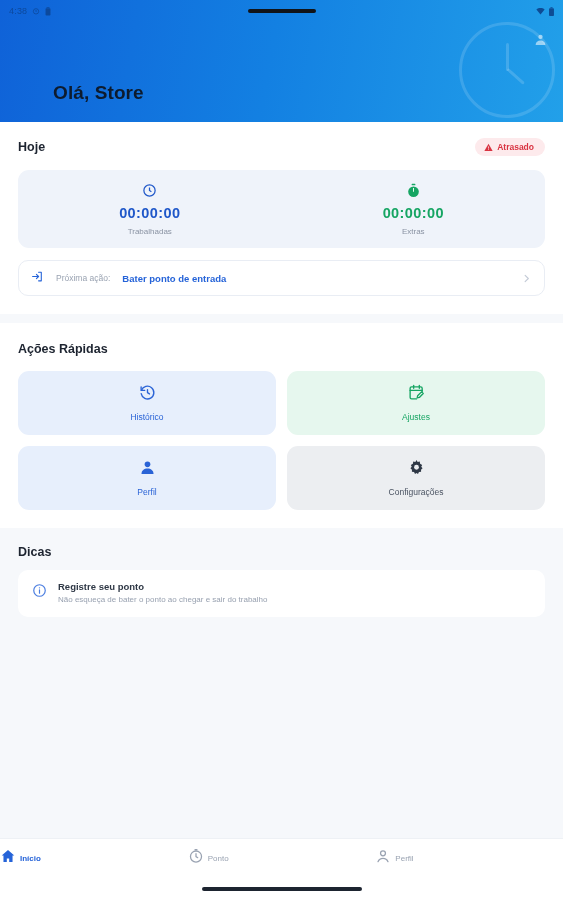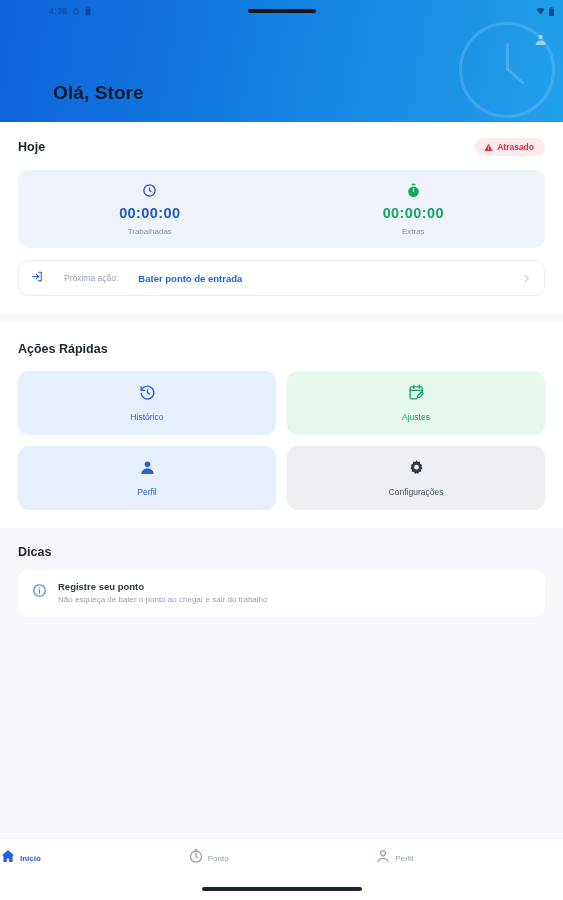--- a/index.html
+++ b/index.html
@@ -21,21 +21,21 @@
   }
   .statusbar {
     position: relative;
     height: 22px;
     display: flex; align-items: center;
     padding: 0 9px;
     color: #0b3e86;
     font-size: 9px;
     z-index: 4;
   }
-  .sb-left { display: flex; align-items: center; gap: 5px; opacity: .72; margin-left: 40px; }
+  .sb-left { display: flex; align-items: center; gap: 5px; opacity: .72; }
   .sb-right { margin-left: auto; display: flex; align-items: center; gap: 4px; opacity: .85; }
   .sb-time { font-size: 9px; letter-spacing: .2px; }
   .sb-icon { display: inline-flex; align-items: center; }
   .notch {
     position: absolute; left: 50%; top: 9px; transform: translateX(-50%);
     width: 68px; height: 4px; border-radius: 3px; background: #111418; z-index: 5;
   }
   .watermark-clock {
     position: absolute; right: 8px; top: 22px;
     width: 96px; height: 96px; border-radius: 50%;
@@ -88,21 +88,21 @@
   .stat-value { font-size: 14.5px; font-weight: 700; letter-spacing: .4px; }
   .stat-value.blue { color: #1f57c9; }
   .stat-value.green { color: #16a563; }
   .stat-label { font-size: 8px; color: #8a93a3; }
 
   .next-action {
     margin-top: 12px;
     border: 1px solid #e9edf4;
     border-radius: 10px;
     height: 36px;
-    display: flex; align-items: center; gap: 20px;
+    display: flex; align-items: center; gap: 12px;
     padding: 13px 12px;
   }
   .na-label { font-size: 8.5px; color: #9aa3b2; }
   .na-value { font-size: 9.5px; font-weight: 700; color: #2563d8; }
   .na-chevron { margin-left: auto; color: #c3cad6; display: flex; }
 
   
   .tiles { margin-top: 14px; display: grid; grid-template-columns: 1fr 1fr; gap: 11px; }
   .tile {
     height: 64px; border-radius: 11px;

